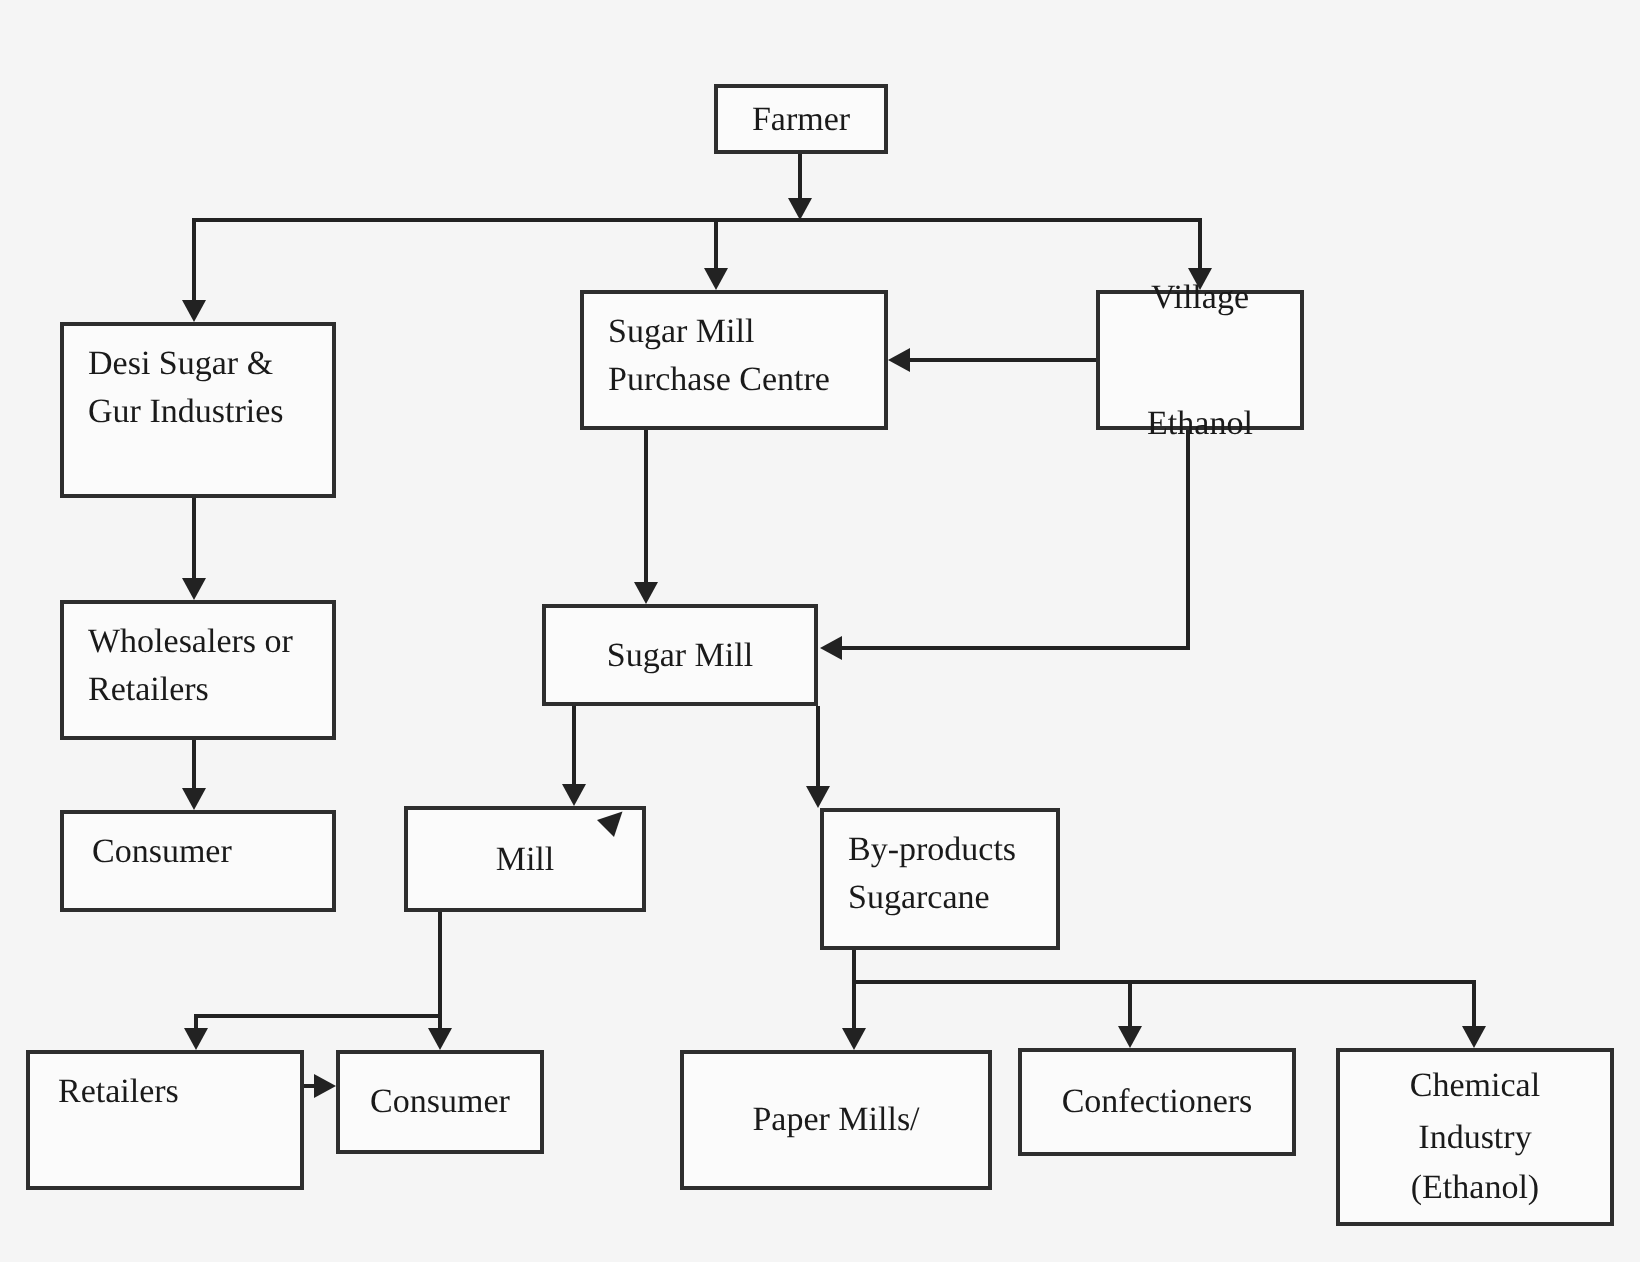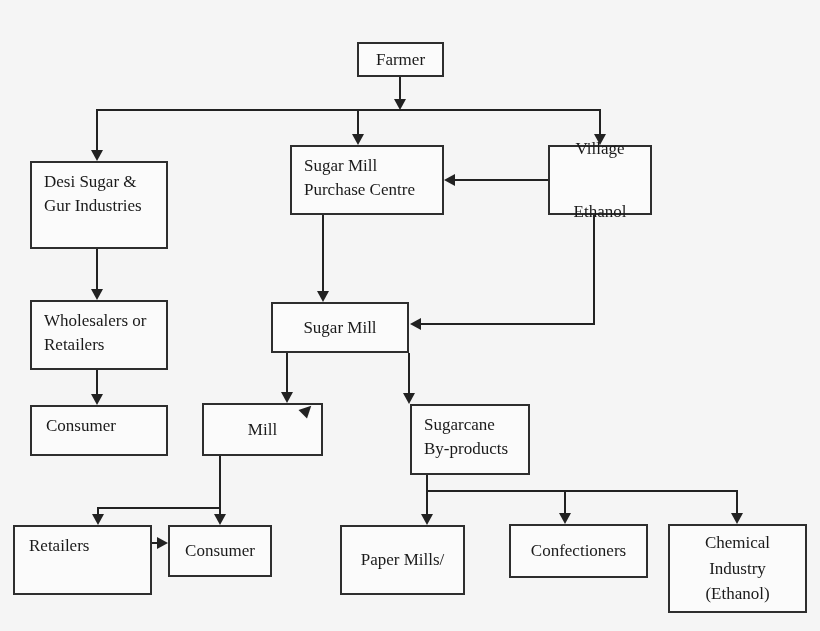--- a/index.html
+++ b/index.html
@@ -72,33 +72,33 @@
 
   <div class="node center" style="left:271px; top:302px; width:138px; height:51px;">
     <span>Sugar Mill</span>
   </div>
 
   <div class="node center" style="left:202px; top:403px; width:121px; height:53px;">
     <span>Mill</span>
   </div>
 
   <div class="node pad" style="left:410px; top:404px; width:120px; height:71px;">
+    <span>By-products</span>
     <span>Sugarcane</span>
-    <span>By-products</span>
   </div>
 
   <div class="node pad" style="left:13px; top:525px; width:139px; height:70px; padding-left:14px;">
     <span>Retailers</span>
   </div>
 
   <div class="node center" style="left:168px; top:525px; width:104px; height:52px;">
     <span>Consumer</span>
   </div>
 
-  <div class="node center lh-wide" style="left:340px; top:525px; width:125px; height:70px;gap:48px;">
+  <div class="node center lh-wide" style="left:340px; top:525px; width:156px; height:70px;gap:48px;">
     <span>Paper Mills/</span>
   </div>
 
   <div class="node center" style="left:509px; top:524px; width:139px; height:54px;">
     <span>Confectioners</span>
   </div>
 
   <div class="node center lh-med" style="left:668px; top:524px; width:139px; height:89px;">
     <span>Chemical</span>
     <span>Industry</span>

